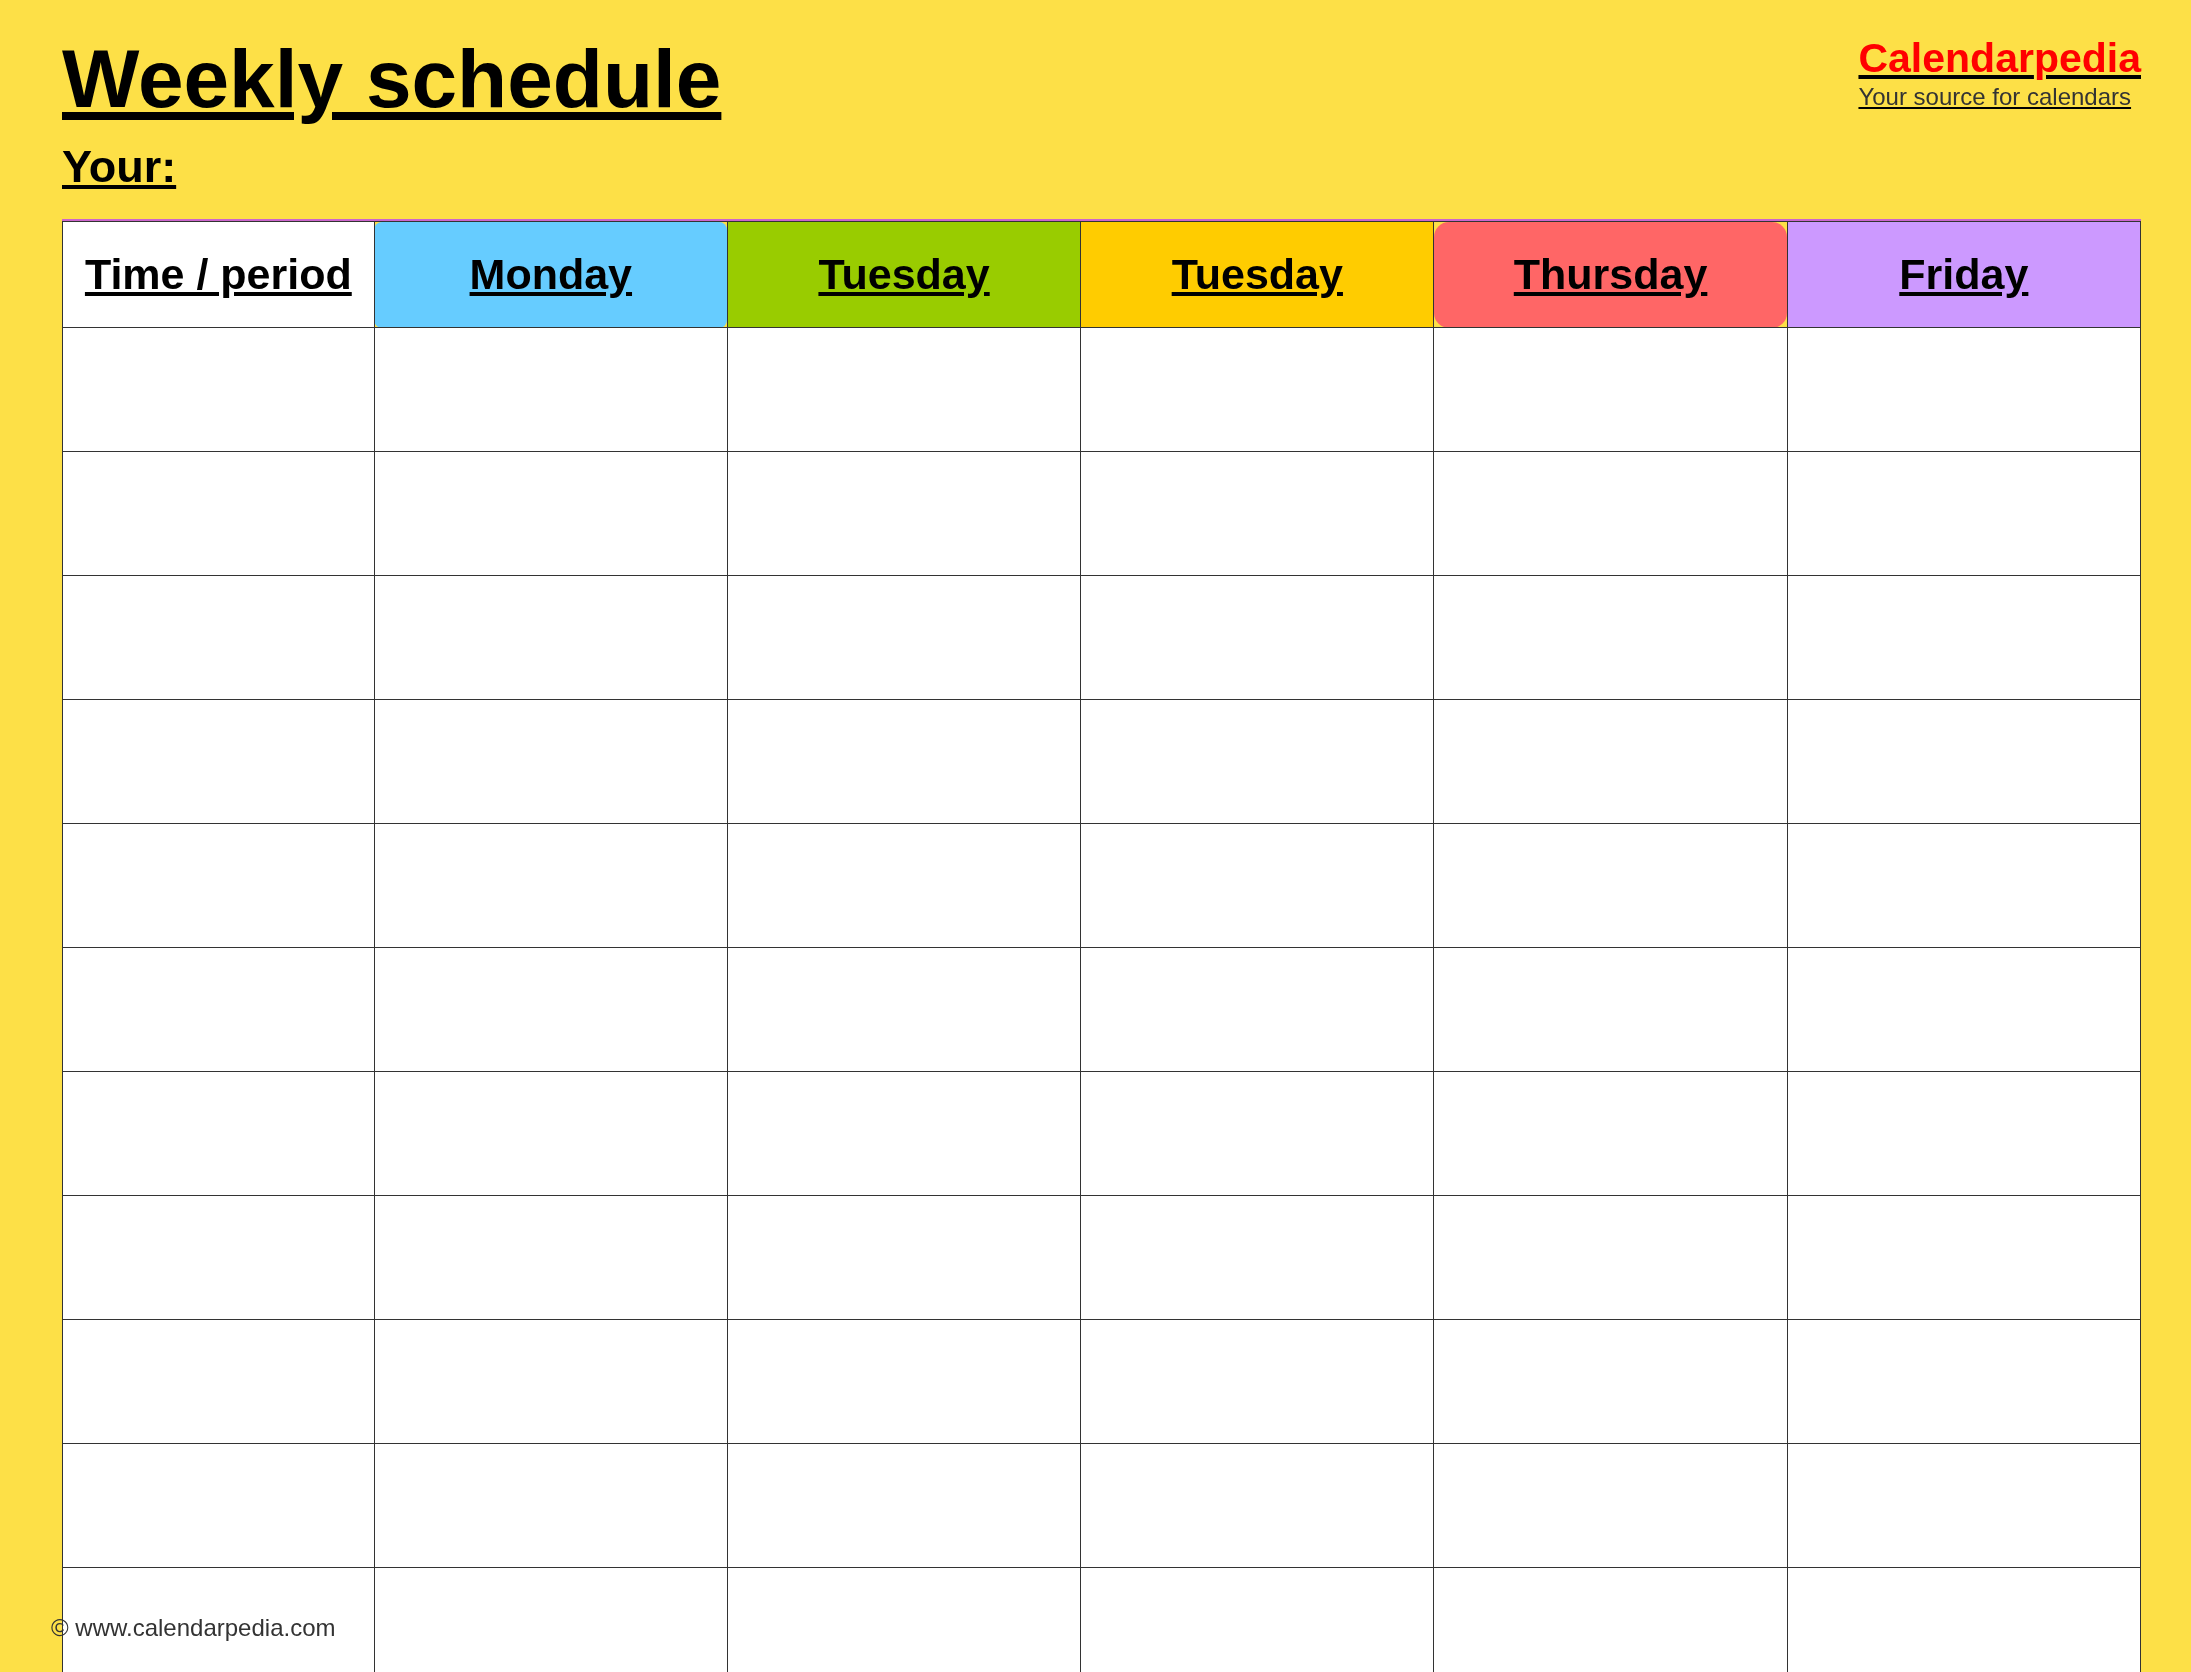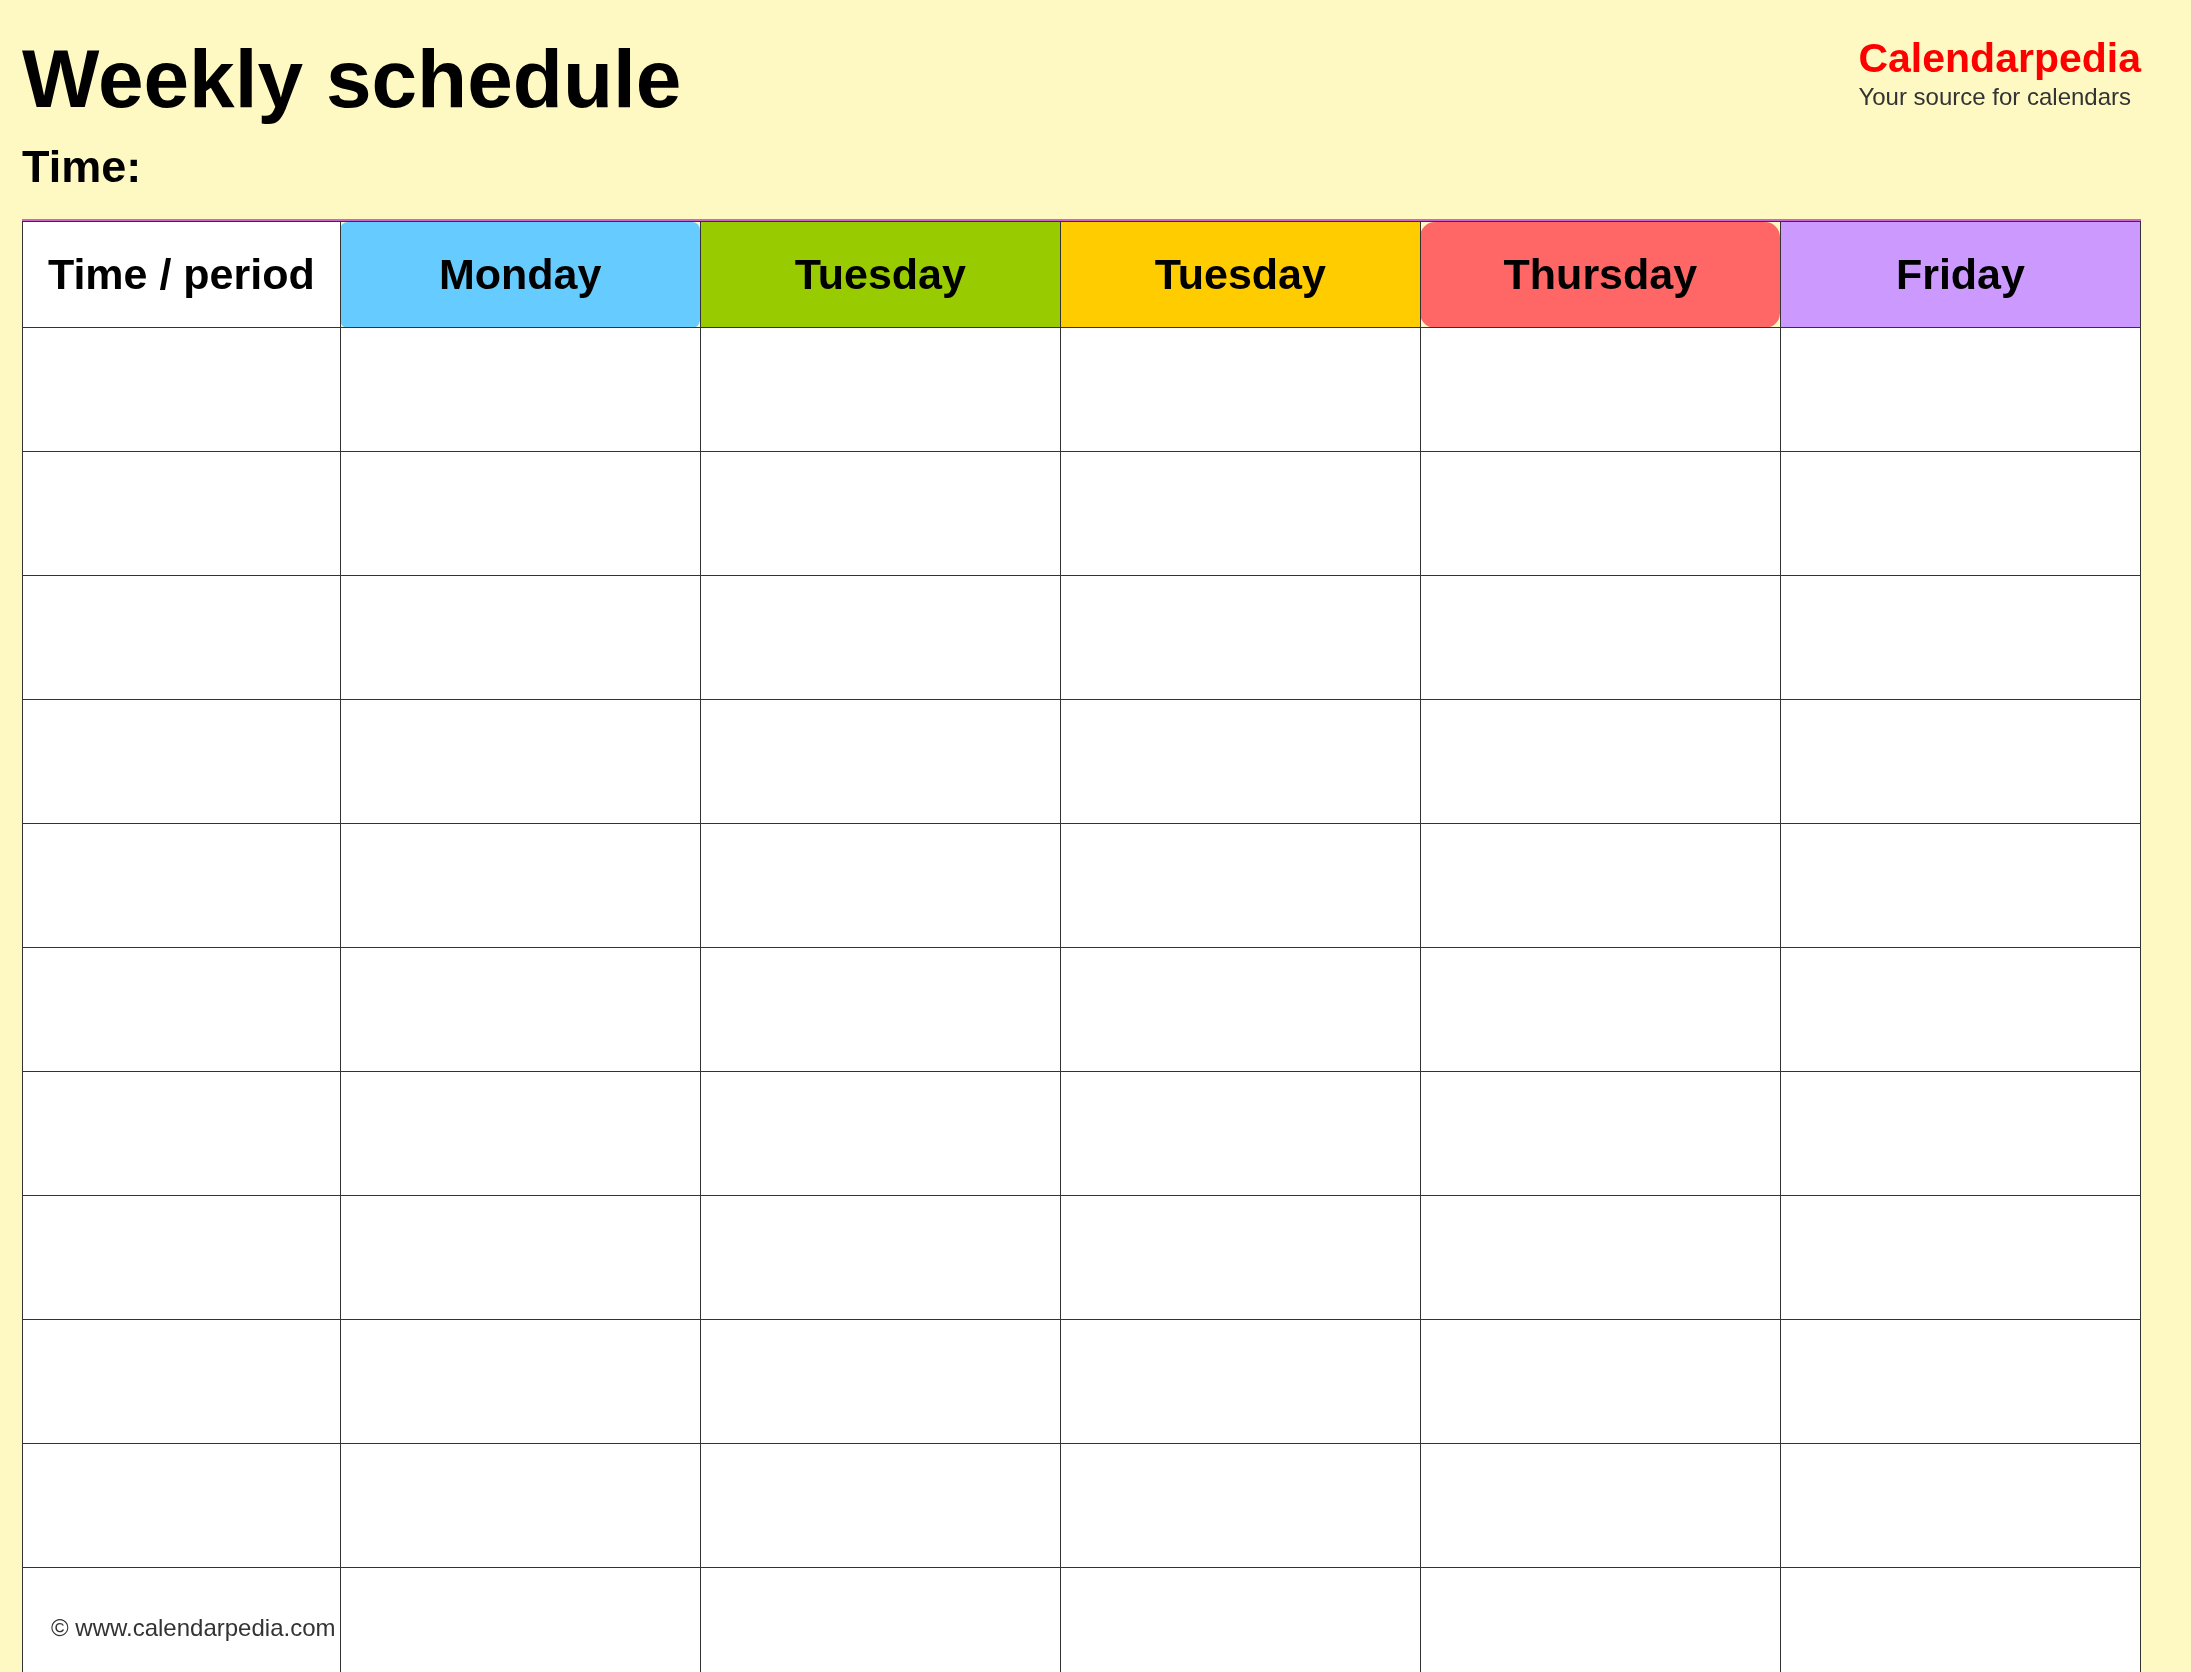--- a/index.html
+++ b/index.html
@@ -13,23 +13,24 @@
       font-family: Arial, sans-serif;
       width: 2192px;
       height: 1673px;
       overflow: hidden;
       position: relative;
     }
 
     .page {
       width: 2192px;
       height: 1673px;
-      background: #fef9c3;
-      padding: 34px 51px 34px 22px;
+      background: #fde047;
+      padding: 34px 51px 34px 62px;
       position: relative;
+      text-decoration: underline;
     }
 
     .header-row {
       display: flex;
       justify-content: space-between;
       align-items: flex-start;
       margin-bottom: 17px;
     }
 
     .title {
@@ -147,21 +148,21 @@
   <div class="header-row">
     <div class="title">Weekly schedule</div>
     <div class="brand">
       <div class="brand-name">
         <span>Calendar</span><span style="color:#ff0000;">pedia</span>
       </div>
       <div class="brand-tagline">Your source for calendars</div>
     </div>
   </div>
 
-  <div class="name-row">Time:</div>
+  <div class="name-row">Your:</div>
 
   <div class="top-border"></div>
 
   <table class="schedule-table">
     <thead>
       <tr>
         <th class="col-time">Time / period</th>
         <th class="col-monday">Monday</th>
         <th class="col-tuesday">Tuesday</th>
         <th class="col-wednesday">Tuesday</th>

